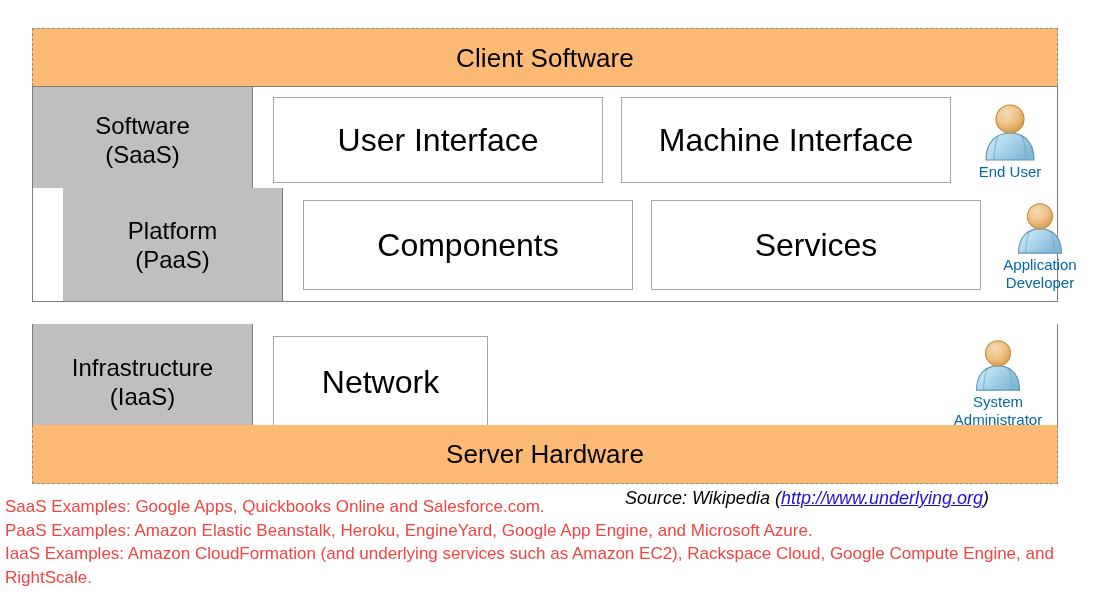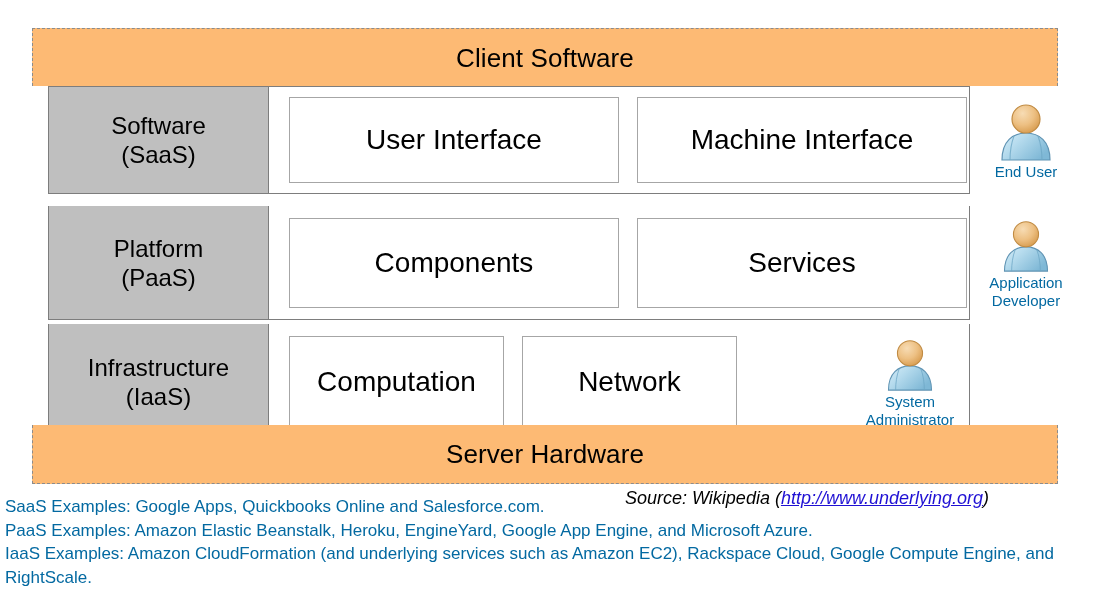--- a/index.html
+++ b/index.html
@@ -43,30 +43,29 @@
     font-size: 26px;
     line-height: 1;
     letter-spacing: 0.1px;
     color: #000;
   }
 
   
   .layer-row {
     position: absolute;
     left: 0;
-    width: 922px;
+    width: 1026px;
     box-sizing: border-box;
     border: 1px solid #7d7d7d;
     background: #ffffff;
     display: flex;
     align-items: stretch;
-    margin-left: 16px;
   }
   #row-saas { top: 58px;  height: 108px; }
-  #row-paas { top: 178px; height: 114px; border-top: none; }
+  #row-paas { top: 160px; height: 114px; border-top: none; padding-left: 30px; }
   #row-iaas { top: 296px; height: 117px; border-top: none; }
 
   .layer-name {
     width: 220px;
     flex: 0 0 220px;
     background: #bfbfbf;
     border-right: 1px solid #7d7d7d;
     display: flex;
     flex-direction: column;
     align-items: center;
@@ -88,21 +87,21 @@
     box-sizing: border-box;
     gap: 18px;
   }
   .service-box {
     box-sizing: border-box;
     border: 1px solid #a6a6a6;
     background: #ffffff;
     display: flex;
     align-items: center;
     justify-content: center;
-    font-size: 28px;
+    font-size: 32px;
     line-height: 1;
     color: #000;
     white-space: nowrap;
   }
   #row-saas .service-box { height: 86px; }
   #row-paas .service-box { height: 90px; }
   #row-iaas .service-box { height: 93px; }
 
   
   #box-user-interface    { width: 330px; }
@@ -152,21 +151,21 @@
   }
 
   
   #footnotes {
     position: absolute;
     left: 5px;
     top: 495px;
     width: 1106px;
     font-size: 17px;
     line-height: 23.5px;
-    color: #0369a1;
+    color: #ef4444;
   }
   #footnotes .note-line { white-space: nowrap; }
   #footnotes .note-line.wrap { white-space: normal; }
 </style>
 </head>
 <body>
 
 <div id="stack-diagram">
 
   <div class="dashed-band" id="client-software-band">
@@ -237,21 +236,20 @@
       <span class="actor-caption" style="margin-top:0">Developer</span>
     </div>
   </div>
 
   <div class="layer-row" id="row-iaas">
     <div class="layer-name">
       <span class="ln-line">Infrastructure</span>
       <span class="ln-line">(IaaS)</span>
     </div>
     <div class="layer-boxes">
-      <div class="service-box" id="box-computation">Computation</div>
       <div class="service-box" id="box-network">Network</div>
     </div>
     <div class="actor-cell">
       <svg class="person-icon" width="56" height="52" viewBox="0 0 62 58" aria-hidden="true">
         <defs>
           <radialGradient id="headGradC" cx="38%" cy="30%" r="75%">
             <stop offset="0%" stop-color="#f7dcb4"></stop>
             <stop offset="55%" stop-color="#edc083"></stop>
             <stop offset="100%" stop-color="#d79b4e"></stop>
           </radialGradient>

